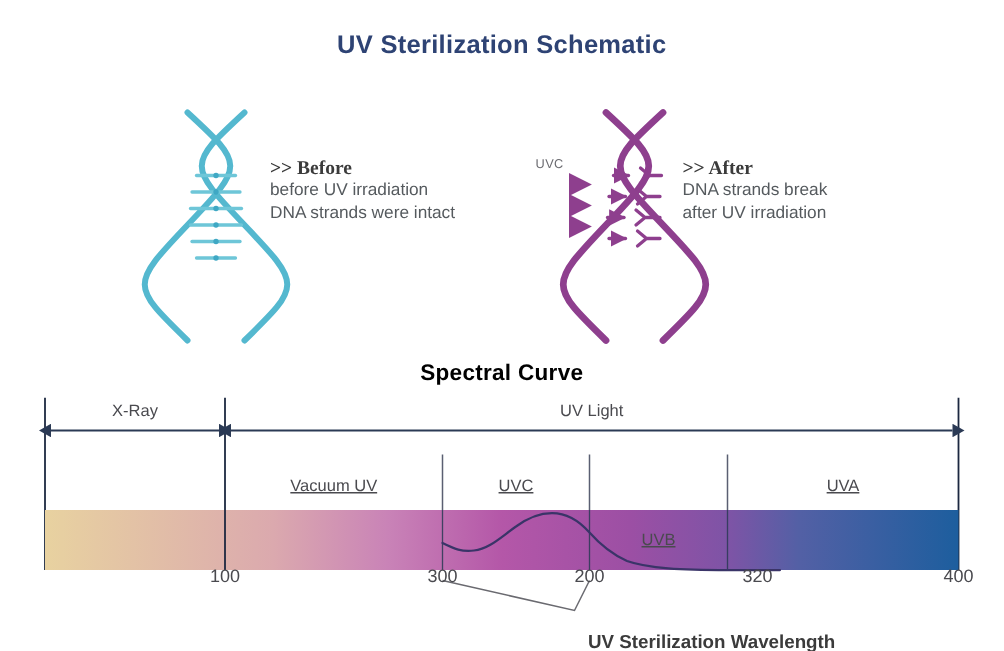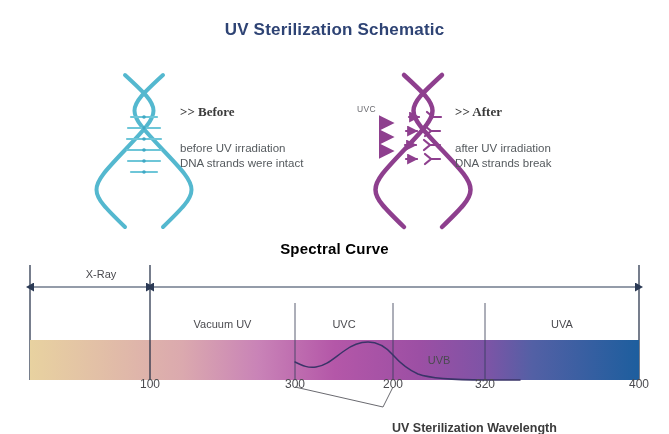--- a/index.html
+++ b/index.html
@@ -23,38 +23,39 @@
     text-align:center;
     font-size:15px;font-weight:bold;color:#000000;
     letter-spacing:.2px;
   }
 
   
   .cap{position:absolute;}
   .cap .head{
     font-family:"Liberation Serif", serif;
     font-size:13px;font-weight:bold;color:#3b3b3b;
-    margin-bottom:21px;white-space:nowrap;
+    margin-bottom:0;white-space:nowrap;
   }
   .cap .line{
     font-size:11.5px;color:#555a5e;line-height:15px;white-space:nowrap;
   }
   #before-caption{left:180px;top:104px;}
   #after-caption{left:455px;top:104px;}
 
   .uvc-label{
     position:absolute;left:357px;top:104px;
     font-size:8.5px;color:#6b6b70;letter-spacing:.3px;
   }
 
   
   .band-label{
     position:absolute;top:318px;
     font-size:11px;color:#4a4a4f;text-align:center;
     white-space:nowrap;
+    text-decoration:underline;
   }
   .range-label{
     position:absolute;top:268px;
     font-size:11px;color:#4a4a4f;text-align:center;
     white-space:nowrap;
   }
   .tick-label{
     position:absolute;top:377px;
     font-size:12px;color:#4a4a4f;text-align:center;
     white-space:nowrap;
@@ -142,22 +143,22 @@
   <div class="uvc-label">UVC</div>
 
   <div class="cap" id="before-caption">
     <div class="head">&gt;&gt; Before</div>
     <div class="line">before UV irradiation</div>
     <div class="line">DNA strands were intact</div>
   </div>
 
   <div class="cap" id="after-caption">
     <div class="head">&gt;&gt; After</div>
+    <div class="line">DNA strands break</div>
     <div class="line">after UV irradiation</div>
-    <div class="line">DNA strands break</div>
   </div>
 
   <div class="subtitle">Spectral Curve</div>
 
   <svg width="669" height="160" style="position:absolute;left:0;top:265px;">
     <defs>
       <linearGradient id="specGrad" x1="0" y1="0" x2="1" y2="0">
         <stop offset="0%" stop-color="#e8d2a0"></stop>
         <stop offset="25%" stop-color="#dba9ae"></stop>
         <stop offset="37.5%" stop-color="#c983b7"></stop>
@@ -201,28 +202,29 @@
     </g>
     <line x1="150" y1="75" x2="150" y2="115" stroke="#1c2840" stroke-width="1.2"></line>
 
     <path d="M295,97 C303,101 308,103 316,102 C326,101 334,93 344,86
              C352,80 360,77 368,77 C378,77 386,82 393,90
              C401,99 409,105 418,109 C432,114 455,115 485,115 L520,115" fill="none" stroke="#3a3468" stroke-width="1.5" stroke-linecap="round"></path>
 
     <path d="M295,122 L383,142 L393,122" fill="none" stroke="#6a6a70" stroke-width="1"></path>
   </svg>
 
-  <div class="range-label" id="rl0" style="left:30px;width:120px;padding-left:11px;">X-Ray</div>
+  <div class="range-label" id="rl0" style="left:30px;width:120px;">X-Ray</div>
+  <div class="range-label" id="rl1" style="left:150px;width:489px;">UV Light</div>
 
   <div class="band-label" style="left:150px;width:145px;">Vacuum UV</div>
   <div class="band-label" style="left:295px;width:98px;">UVC</div>
   <div class="band-label" style="left:393px;width:92px;margin-top:36px;">UVB</div>
   <div class="band-label" style="left:485px;width:154px;">UVA</div>
 
   <div class="tick-label" style="left:120px;width:60px;">100</div>
   <div class="tick-label" style="left:265px;width:60px;">300</div>
   <div class="tick-label" style="left:363px;width:60px;">200</div>
-  <div class="tick-label" style="left:455px;width:60px;">320</div>
+  <div class="tick-label" style="left:455px;width:60px;text-align:right;">320</div>
   <div class="tick-label" style="left:609px;width:60px;">400</div>
 
   <div class="callout">UV Sterilization Wavelength</div>
 
 </div>
 
 </body></html>

